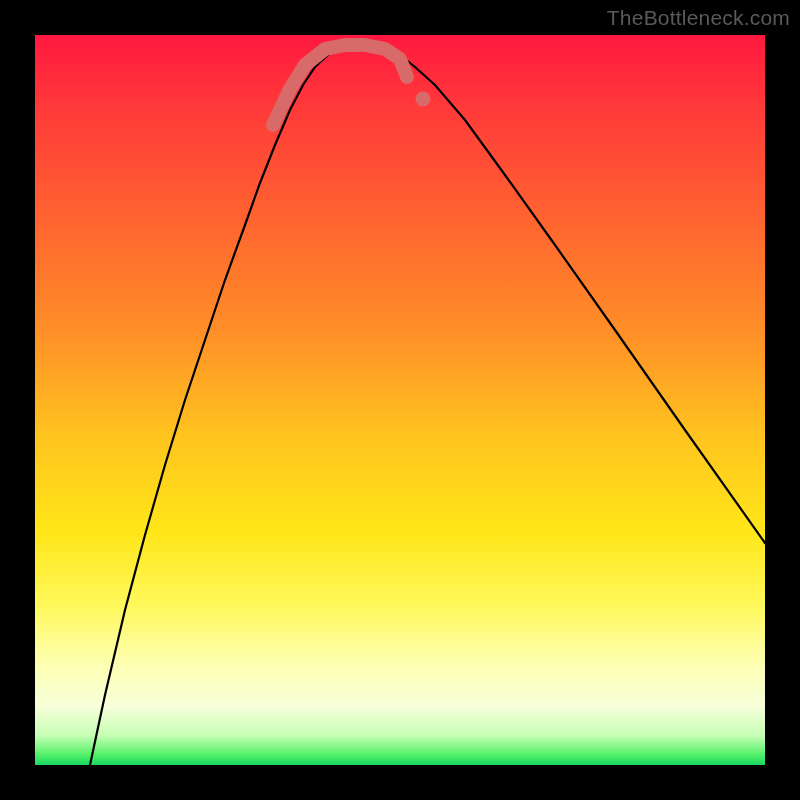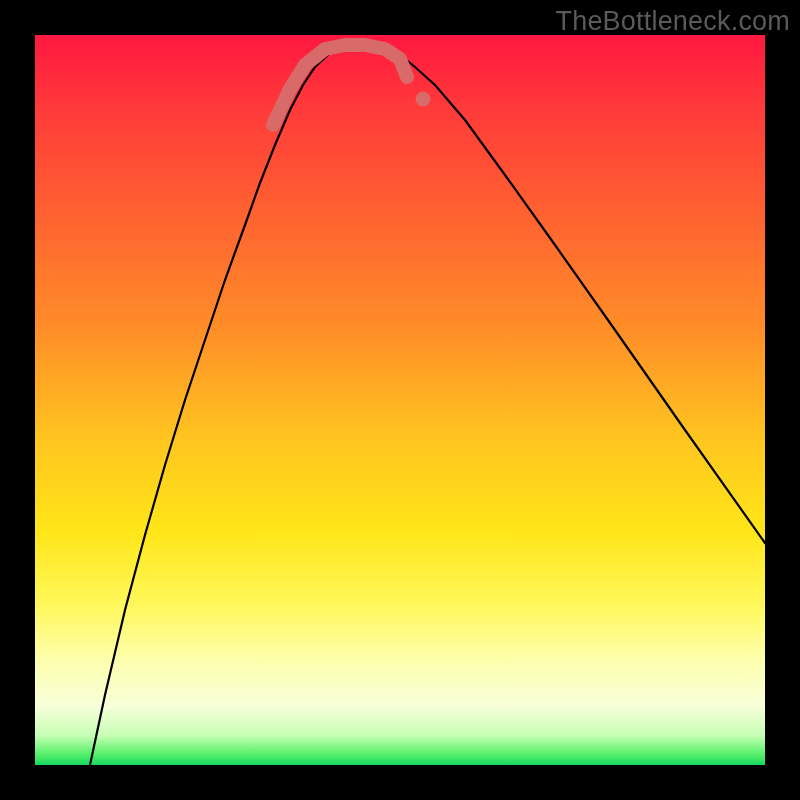--- a/index.html
+++ b/index.html
@@ -40,21 +40,21 @@
       #c6ffb4 96%,
       #57f06a 98.5%,
       #18d860 100%
     );
   }
   .watermark {
     position: absolute;
     top: 6px;
     right: 10px;
     color: #5a5a5a;
-    font-size: 27px;
+    font-size: 21px;
     font-weight: 500;
     letter-spacing: 0.2px;
     user-select: none;
   }
   svg.curve {
     position: absolute;
     left: 0;
     top: 0;
     width: 730px;
     height: 730px;

